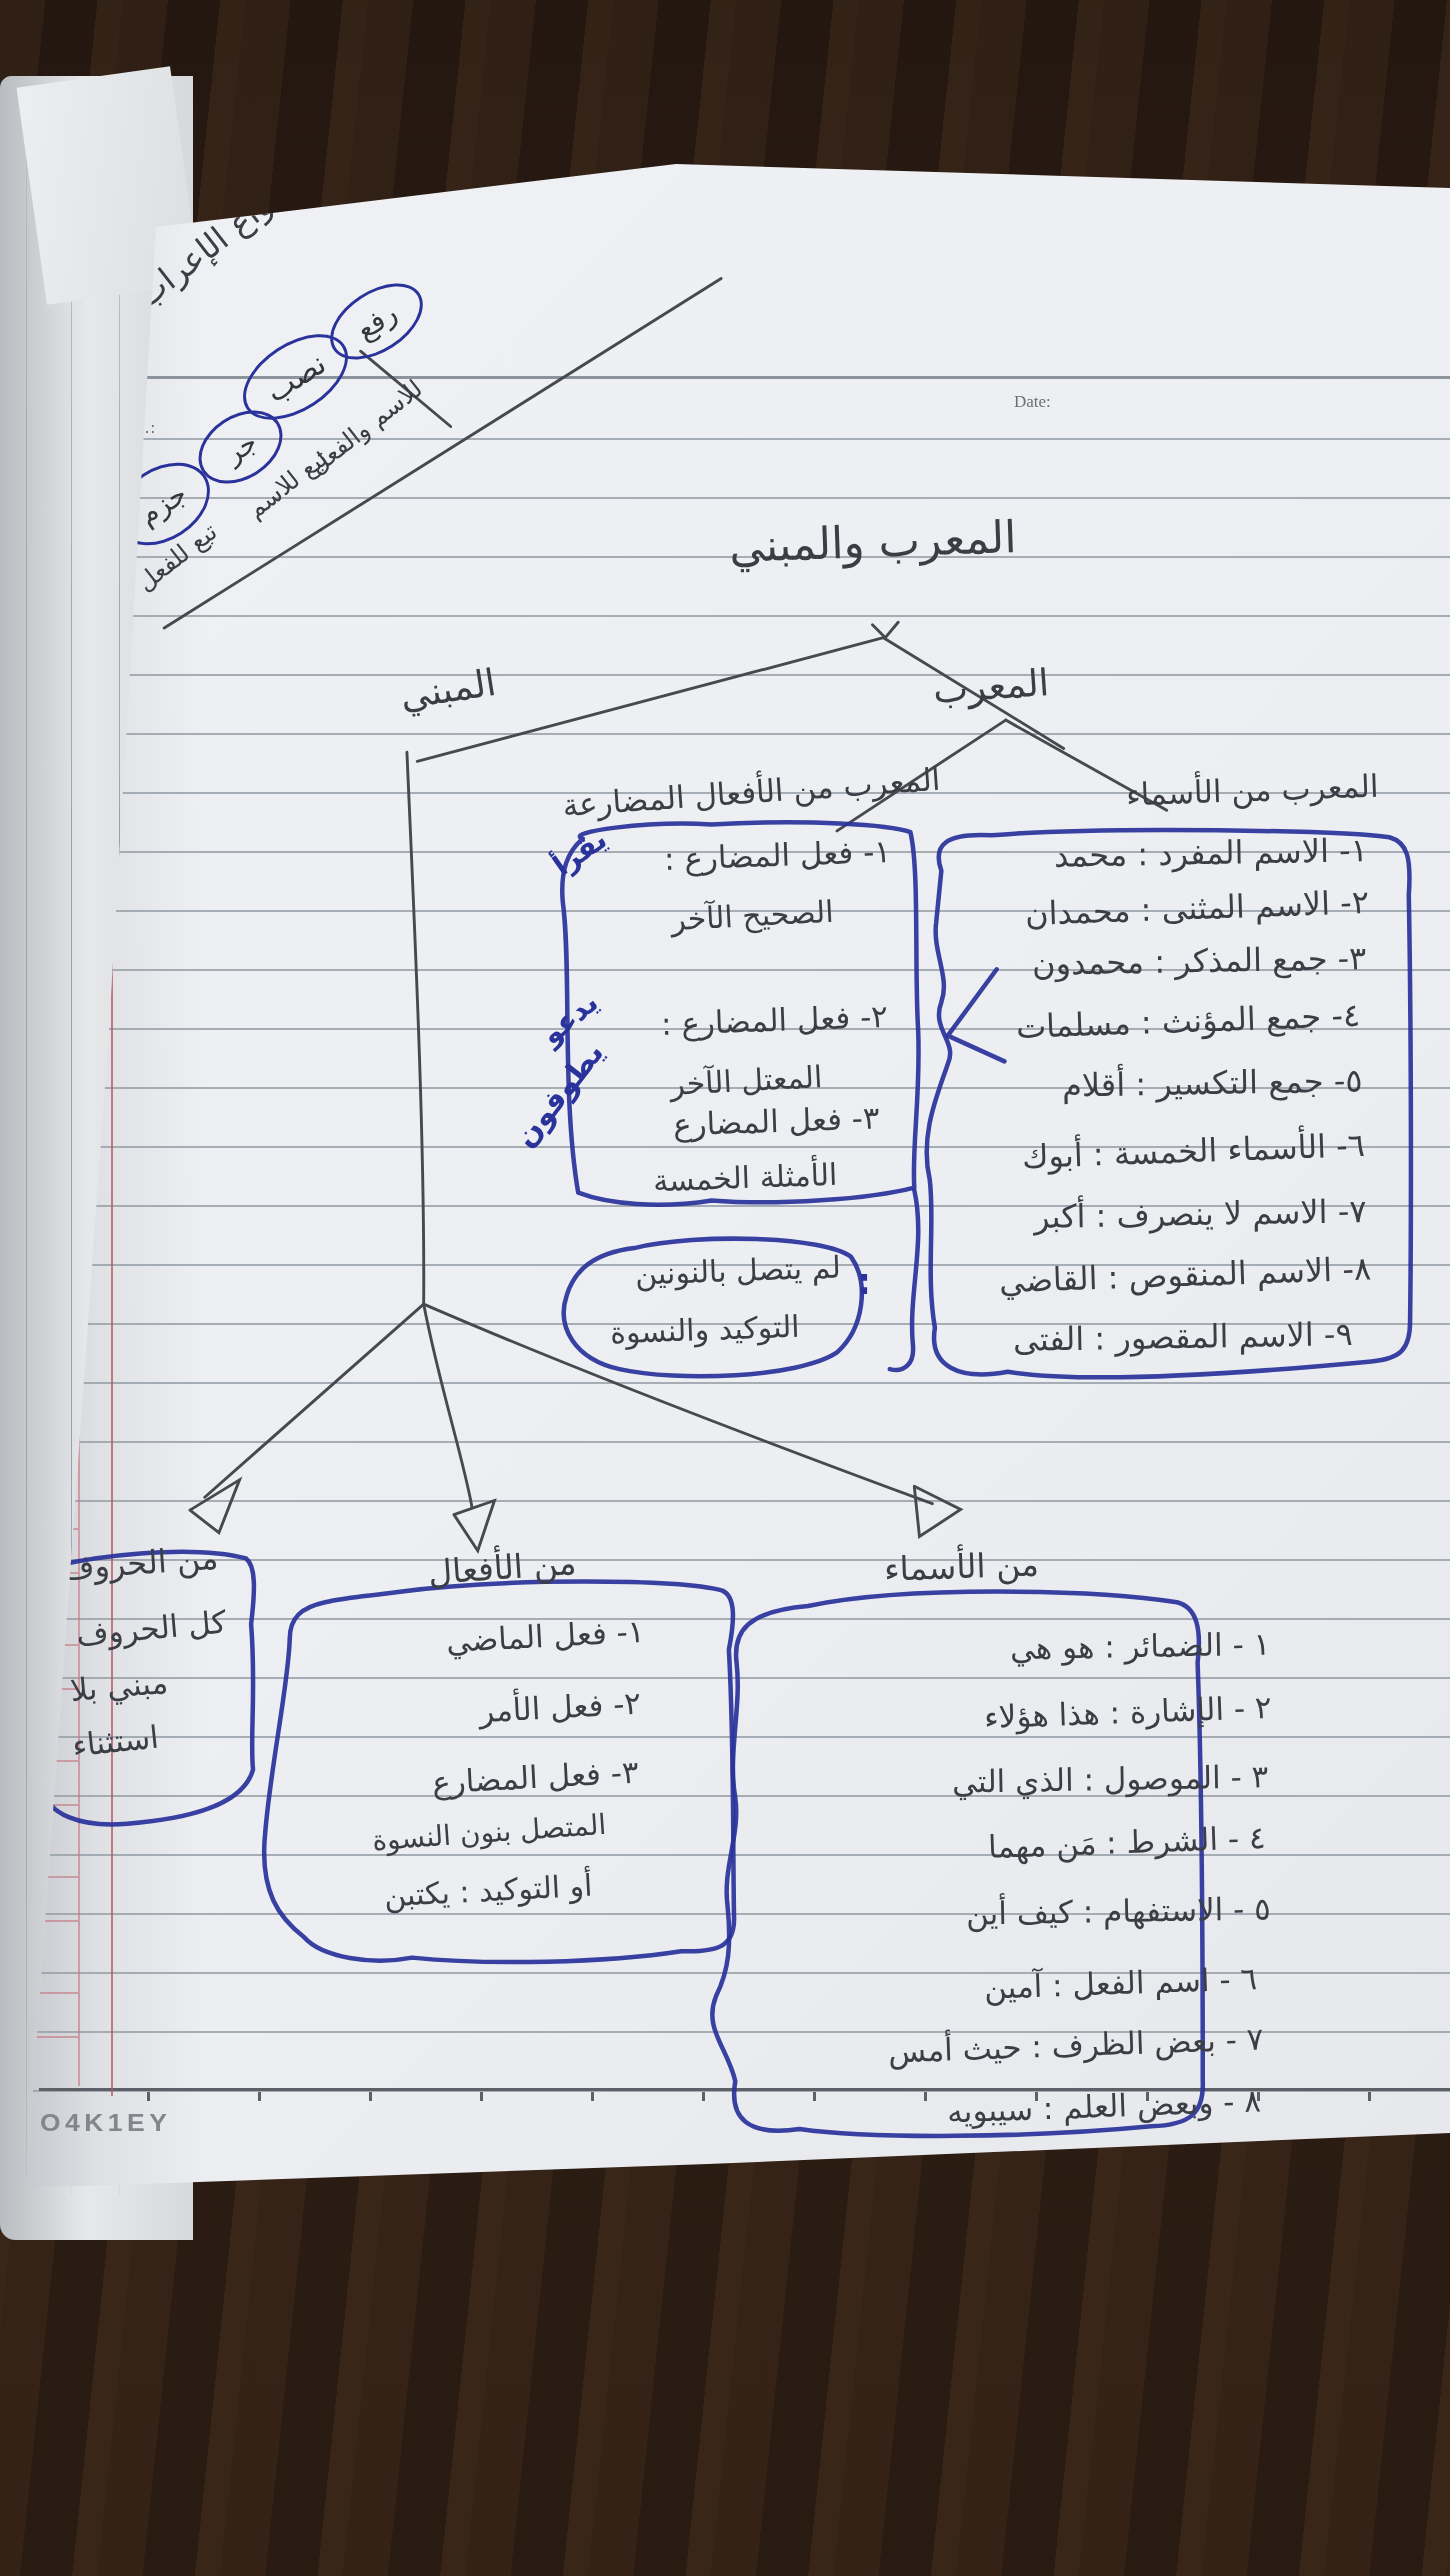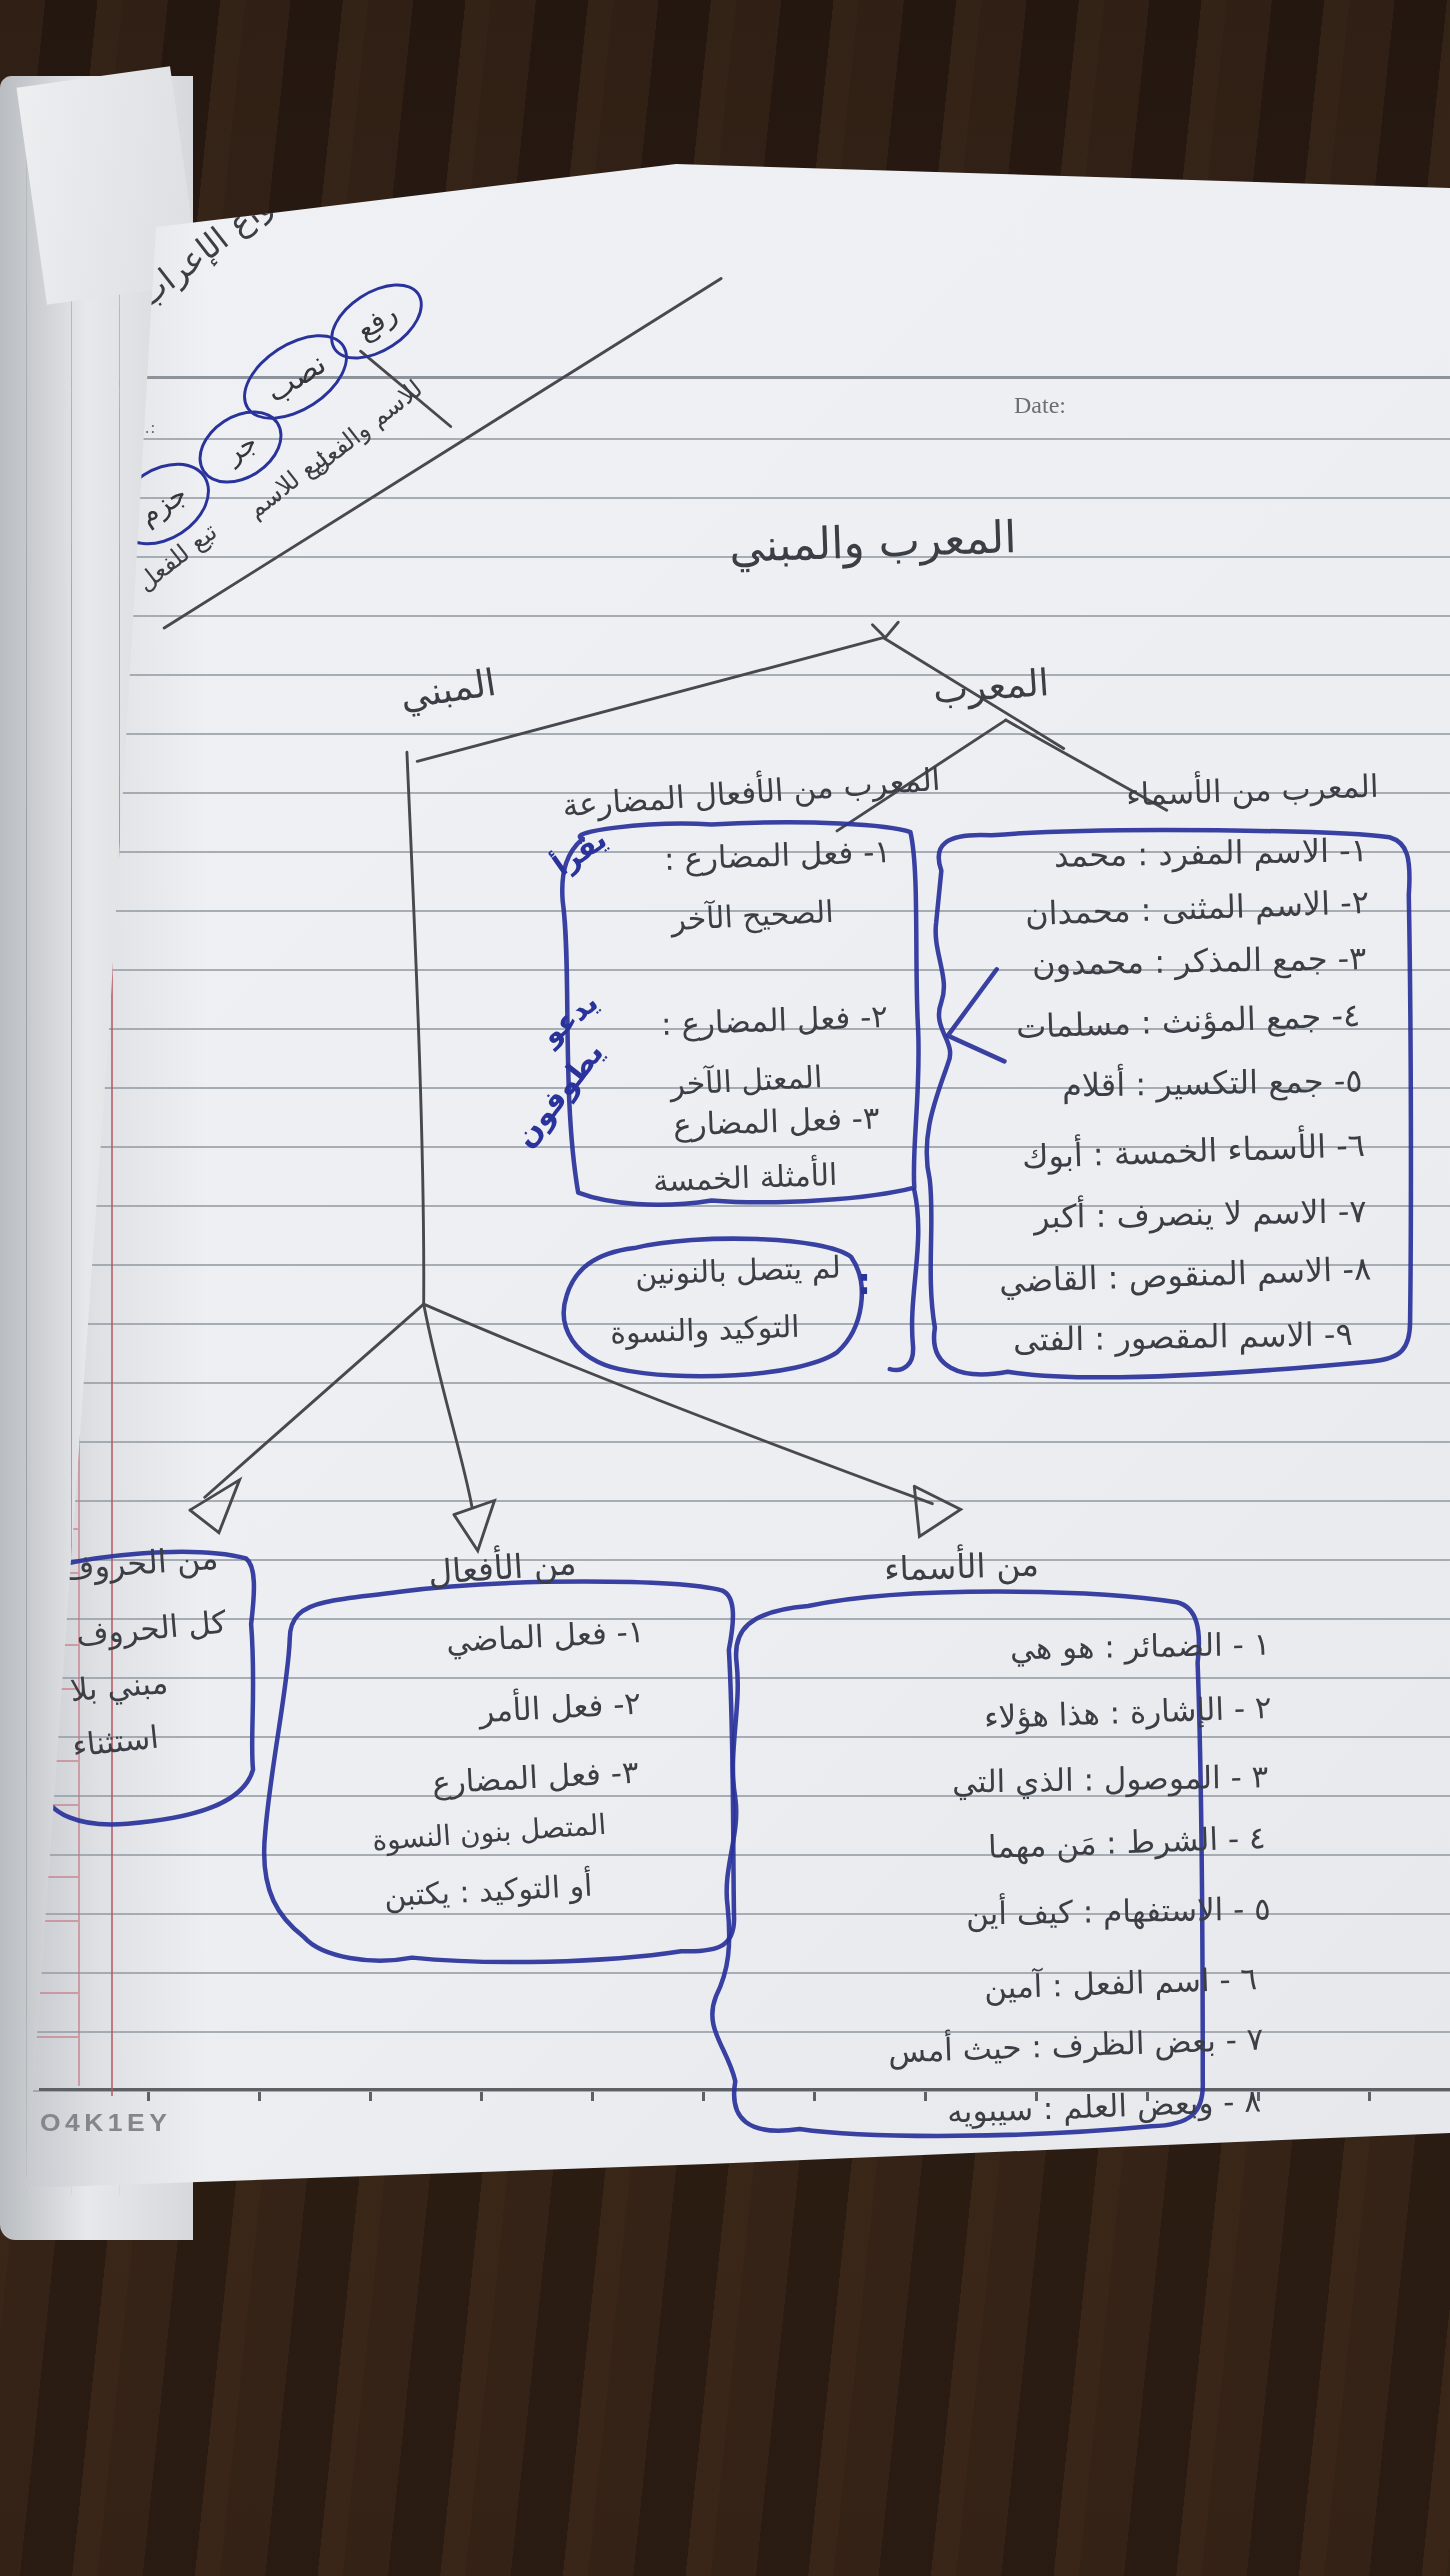--- a/index.html
+++ b/index.html
@@ -49,21 +49,21 @@
   <div class="wedge"></div>
 
   <div class="page">
     <div class="rules"></div>
     <div class="headrule"></div>
     <div class="footrule"></div>
     <div class="footticks"></div>
     <div class="marginline"></div>
     <div class="marginboxes"></div>
 
-    <div class="pr" style="left:1014px;top:392px;font-size:24px;font-family:'Liberation Serif',serif;">Date:</div>
+    <div class="pr" style="left:1014px;top:392px;font-size:17px;font-family:'Liberation Serif',serif;">Date:</div>
     <div class="pr" style="left:134px;top:417px;font-size:16.7px;">0.:</div>
     <div class="pr logo" style="left:40px;top:2110px;font-size:23px;">O4K1EY</div>
 
     <svg class="ink" width="1450" height="2576" viewBox="0 0 2252 4000">
 
       <path class="pencil-stroke" d="M255,975 L1120,432"></path>
       <path class="pencil-stroke" d="M560,545 L700,662"></path>
 
       <path class="pencil-stroke" d="M1355,970 l20,20 l20,-24"></path>
       <path class="pencil-stroke" d="M1372,990 L648,1182"></path>

